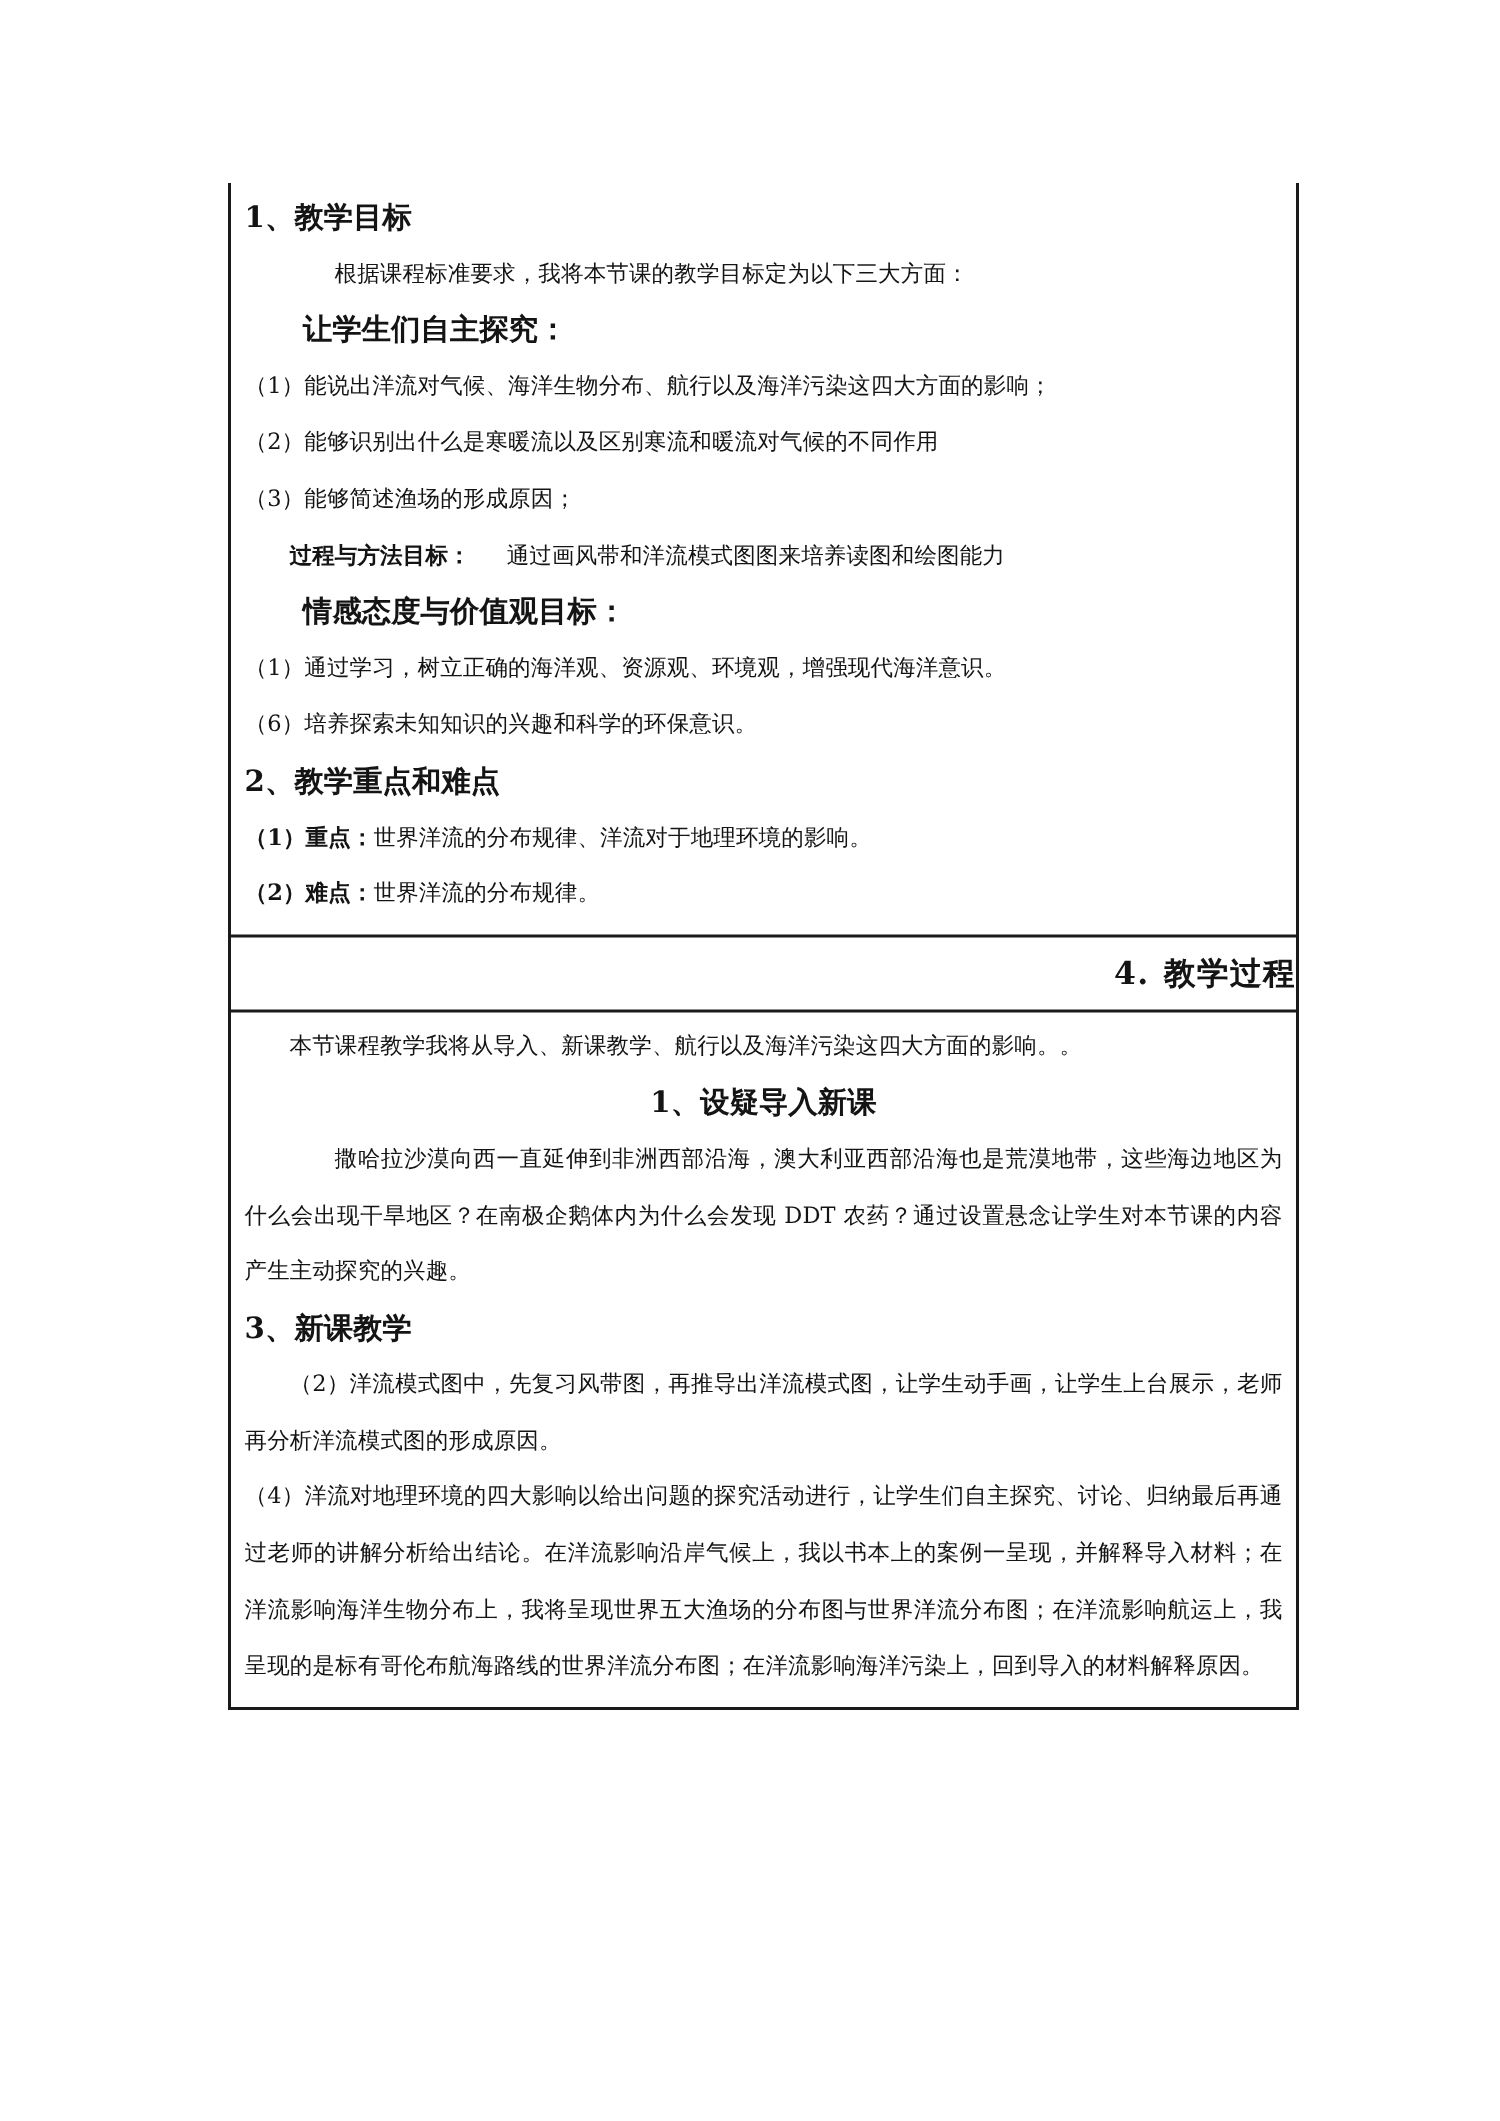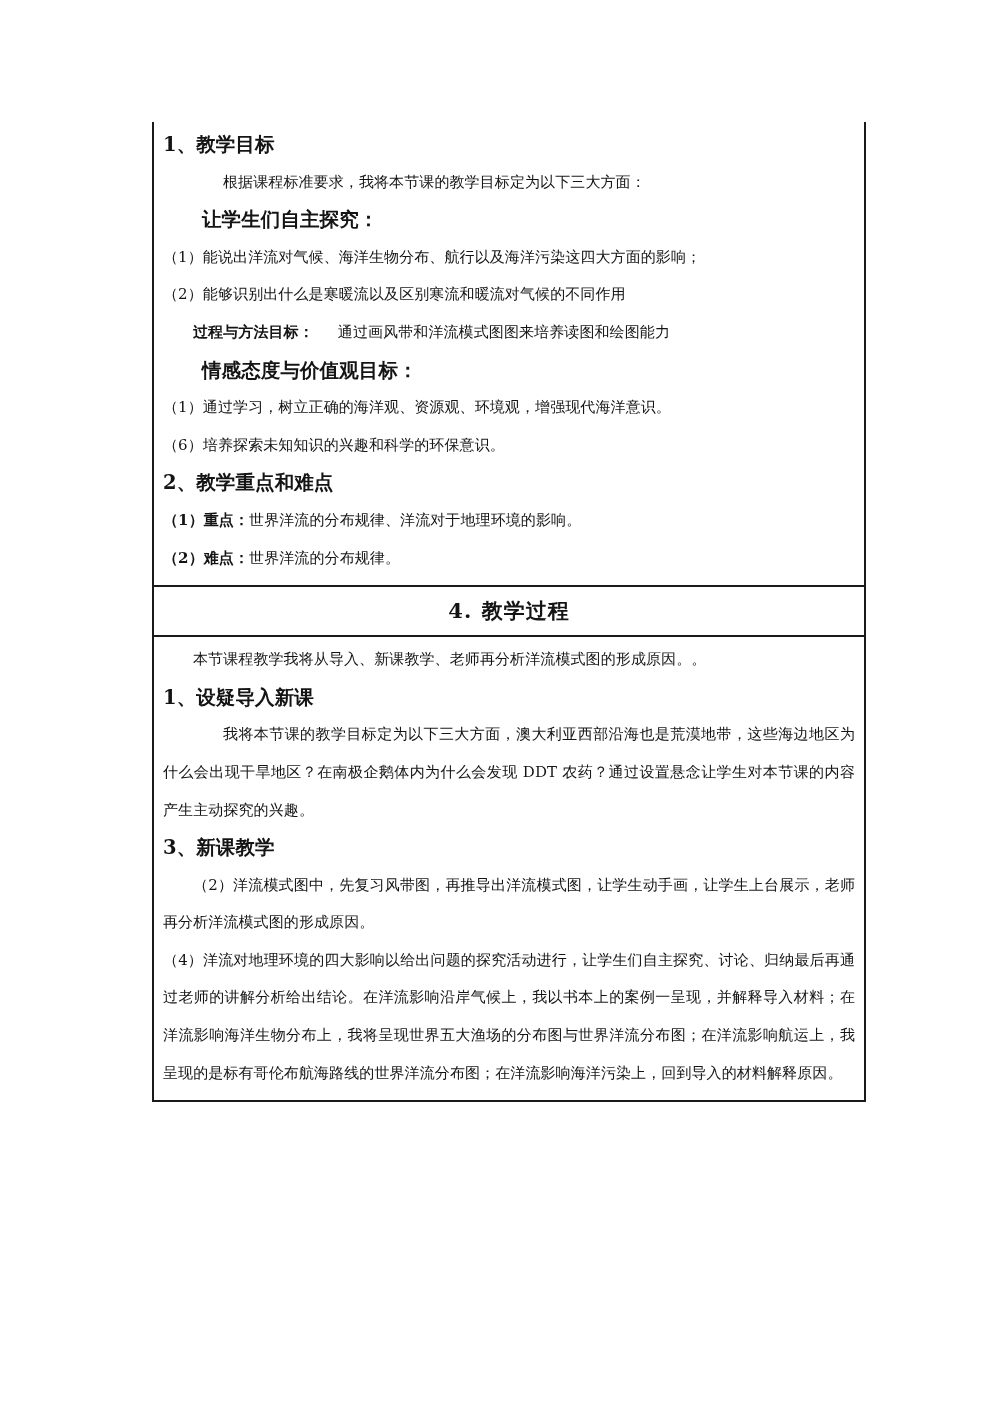--- a/index.html
+++ b/index.html
@@ -60,21 +60,21 @@
     font-size: 19.5px;
     line-height: 37.6px;
     margin: 0;
   }
   
   .ind0  { text-indent: 0; }
   .ind2  { text-indent: 2em; }
   .ind4  { text-indent: 4em; }
   
   .banner {
-    text-align: center;
+    text-align: right;
     font-weight: bold;
     font-size: 21px;
     line-height: 37px;
     margin: 0;
     padding: 5px 0 6px 0;
     letter-spacing: 1px;
   }
   .banner .num { font-family: "DejaVu Serif", "Liberation Serif", serif; }
   .gap { display: inline-block; width: 1.6em; }
   .sp  { display: inline-block; width: 0.45em; }
@@ -90,20 +90,21 @@
       <div class="cell-inner">
 
         <p class="heading ind0">1、教学目标</p>
 
         <p class="ind4">根据课程标准要求，我将本节课的教学目标定为以下三大方面：</p>
 
         <p class="heading ind2">让学生们自主探究：</p>
 
         <p class="ind0">（1）能说出洋流对气候、海洋生物分布、航行以及海洋污染这四大方面的影响；</p>
         <p class="ind0">（2）能够识别出什么是寒暖流以及区别寒流和暖流对气候的不同作用</p>
+        <p class="ind0">（3）能够简述渔场的形成原因；</p>
 
         <p class="ind2">
           <span class="b">过程与方法目标：</span><span class="gap"></span><span>通过画风带和洋流模式图图来培养读图和绘图能力</span>
         </p>
 
         <p class="heading ind2">情感态度与价值观目标：</p>
 
         <p class="ind0">（1）通过学习，树立正确的海洋观、资源观、环境观，增强现代海洋意识。</p>
         <p class="ind0">（6）培养探索未知知识的兴趣和科学的环保意识。</p>
 
@@ -121,25 +122,25 @@
 
     <div class="cell">
       <p class="banner">
         <span class="num">4.</span><span class="sp"></span><span>教学过程</span>
       </p>
     </div>
 
     <div class="cell">
       <div class="cell-inner">
 
-        <p class="ind2">本节课程教学我将从导入、新课教学、老师再分析洋流模式图的形成原因。。</p>
+        <p class="ind2">本节课程教学我将从导入、新课教学、航行以及海洋污染这四大方面的影响。。</p>
 
-        <p class="heading" style="">1、设疑导入新课</p>
+        <p class="heading" style="text-align:center;">1、设疑导入新课</p>
 
-        <p class="ind4">我将本节课的教学目标定为以下三大方面，澳大利亚西部沿海也是荒漠地带，这些海边地区为什么会出现干旱地区？在南极企鹅体内为什么会发现 DDT 农药？通过设置悬念让学生对本节课的内容产生主动探究的兴趣。</p>
+        <p class="ind4">撒哈拉沙漠向西一直延伸到非洲西部沿海，澳大利亚西部沿海也是荒漠地带，这些海边地区为什么会出现干旱地区？在南极企鹅体内为什么会发现 DDT 农药？通过设置悬念让学生对本节课的内容产生主动探究的兴趣。</p>
 
         <p class="heading ind0">3、新课教学</p>
 
         <p class="ind2">（2）洋流模式图中，先复习风带图，再推导出洋流模式图，让学生动手画，让学生上台展示，老师再分析洋流模式图的形成原因。</p>
         <p class="ind0">（4）洋流对地理环境的四大影响以给出问题的探究活动进行，让学生们自主探究、讨论、归纳最后再通过老师的讲解分析给出结论。在洋流影响沿岸气候上，我以书本上的案例一呈现，并解释导入材料；在洋流影响海洋生物分布上，我将呈现世界五大渔场的分布图与世界洋流分布图；在洋流影响航运上，我呈现的是标有哥伦布航海路线的世界洋流分布图；在洋流影响海洋污染上，回到导入的材料解释原因。</p>
 
       </div>
     </div>
 
   </div>

